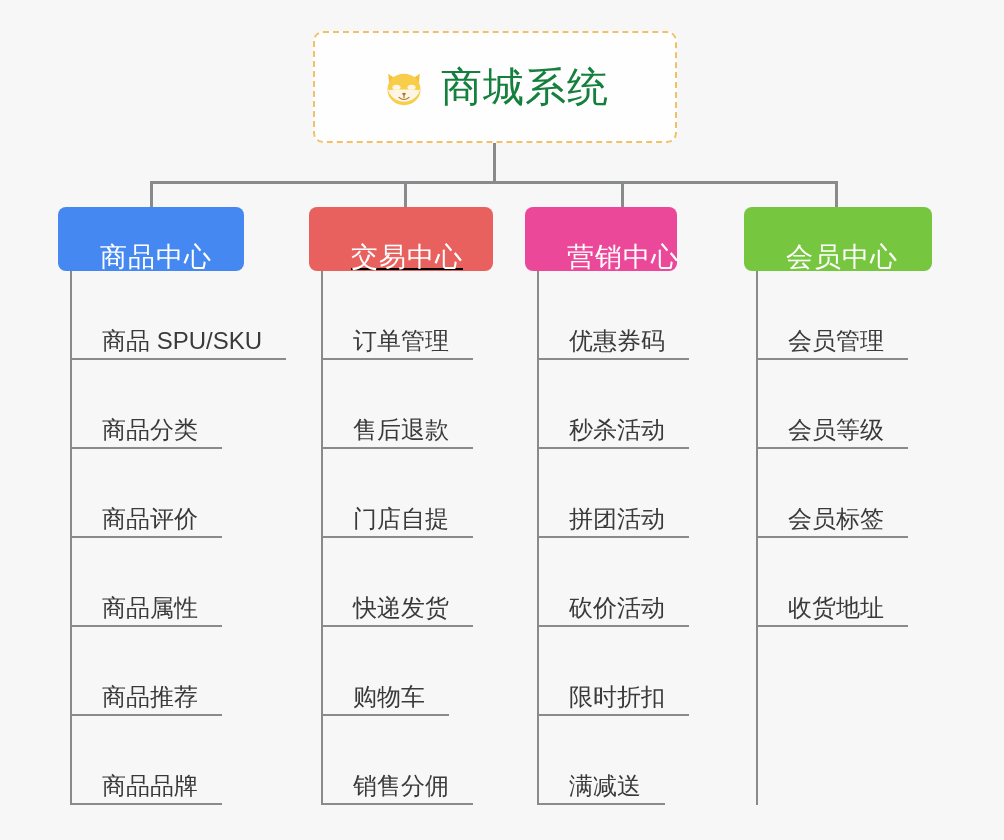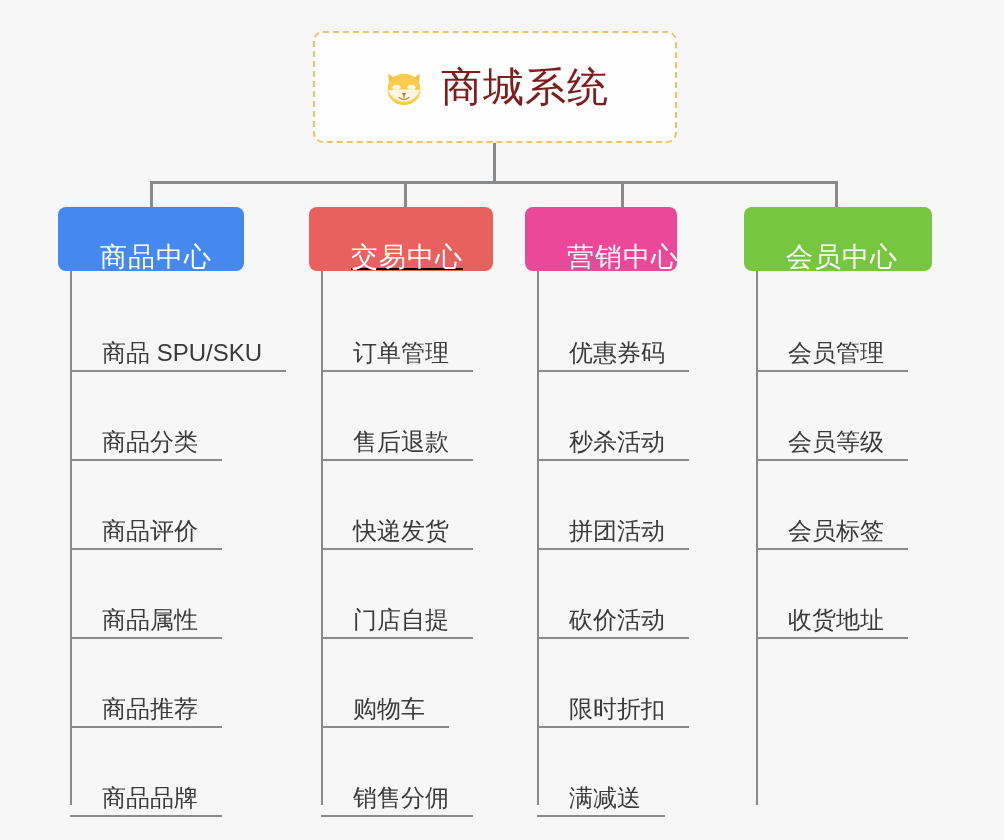--- a/index.html
+++ b/index.html
@@ -39,21 +39,21 @@
   }
   .root-emoji {
     width: 46px;
     height: 46px;
     position: relative;
     flex: 0 0 auto;
     margin-top: 2px;
   }
   .root-emoji svg { display: block; }
   .root-title {
-    color: #7f1d1d;
+    color: #15803d;
     font-size: 41px;
     line-height: 1;
     letter-spacing: 1px;
     white-space: nowrap;
   }
 
   
   .conn {
     position: absolute;
     background: #888a8c;
@@ -94,21 +94,21 @@
     font-size: 27px;
     line-height: 1;
     white-space: nowrap;
     letter-spacing: 1px;
   }
 
   
   .leaves {
     position: relative;
     margin-left: 12px;
-    padding-top: 12px;
+    padding-top: 0;
   }
   .trunk {
     position: absolute;
     left: 0;
     top: 0;
     width: 2px;
     background: #888a8c;
   }
   .leaf {
     position: relative;
@@ -233,27 +233,27 @@
           </div>
         </div>
         <div class="leaf">
           <div class="leaf-inner">
             <span class="leaf-label">售后退款</span>
             <div class="leaf-underline"></div>
           </div>
         </div>
         <div class="leaf">
           <div class="leaf-inner">
+            <span class="leaf-label">门店自提</span>
+            <div class="leaf-underline"></div>
+          </div>
+        </div>
+        <div class="leaf">
+          <div class="leaf-inner">
             <span class="leaf-label">快递发货</span>
-            <div class="leaf-underline"></div>
-          </div>
-        </div>
-        <div class="leaf">
-          <div class="leaf-inner">
-            <span class="leaf-label">门店自提</span>
             <div class="leaf-underline"></div>
           </div>
         </div>
         <div class="leaf">
           <div class="leaf-inner">
             <span class="leaf-label">购物车</span>
             <div class="leaf-underline"></div>
           </div>
         </div>
         <div class="leaf">

